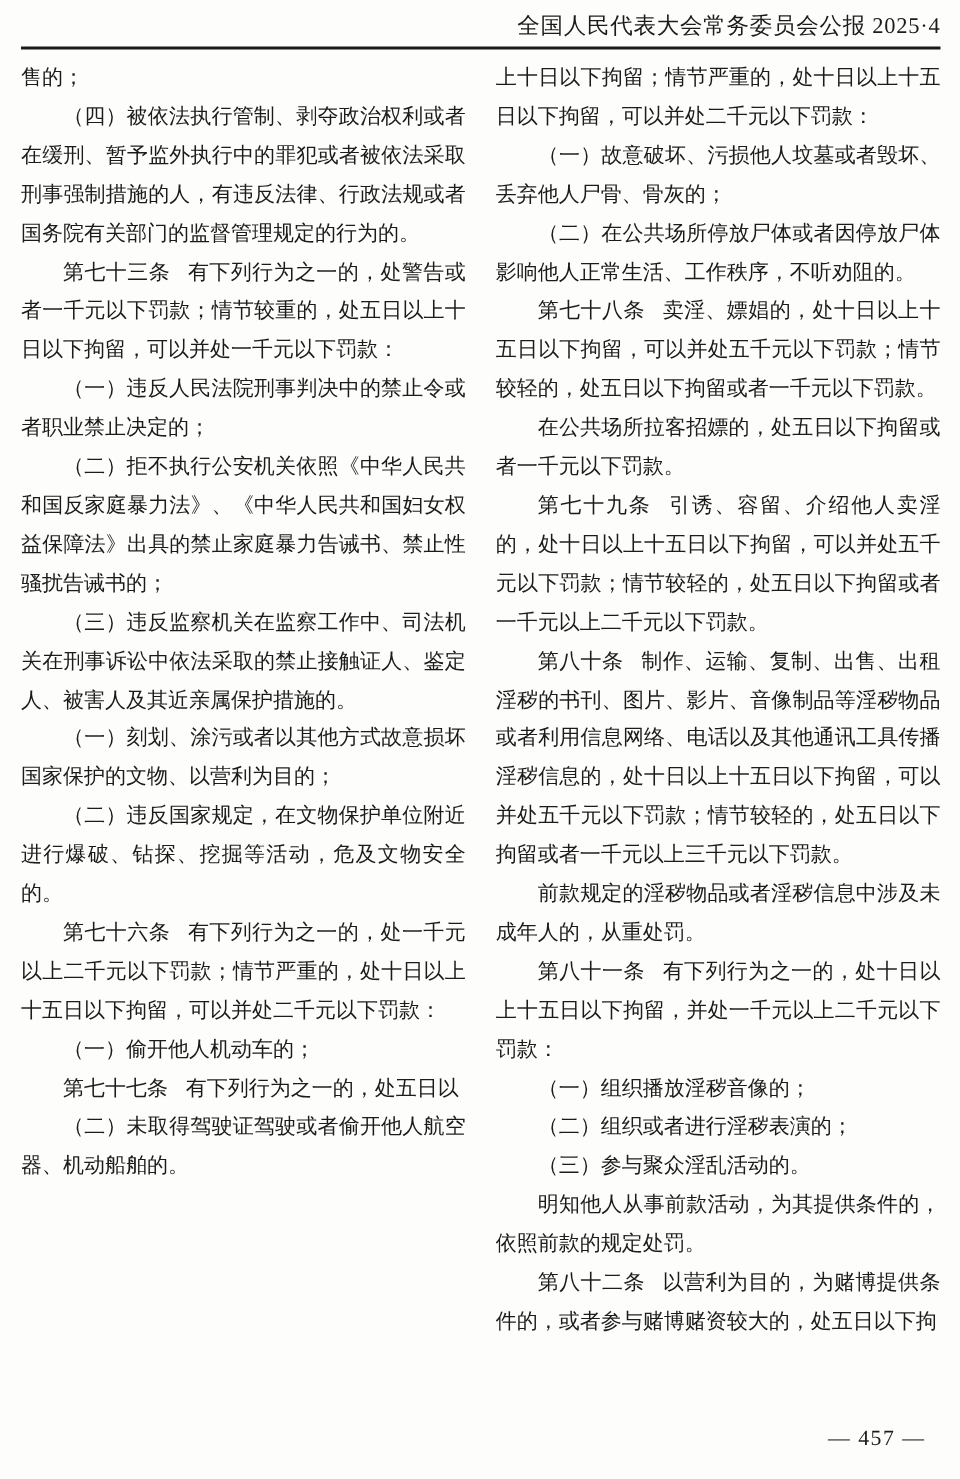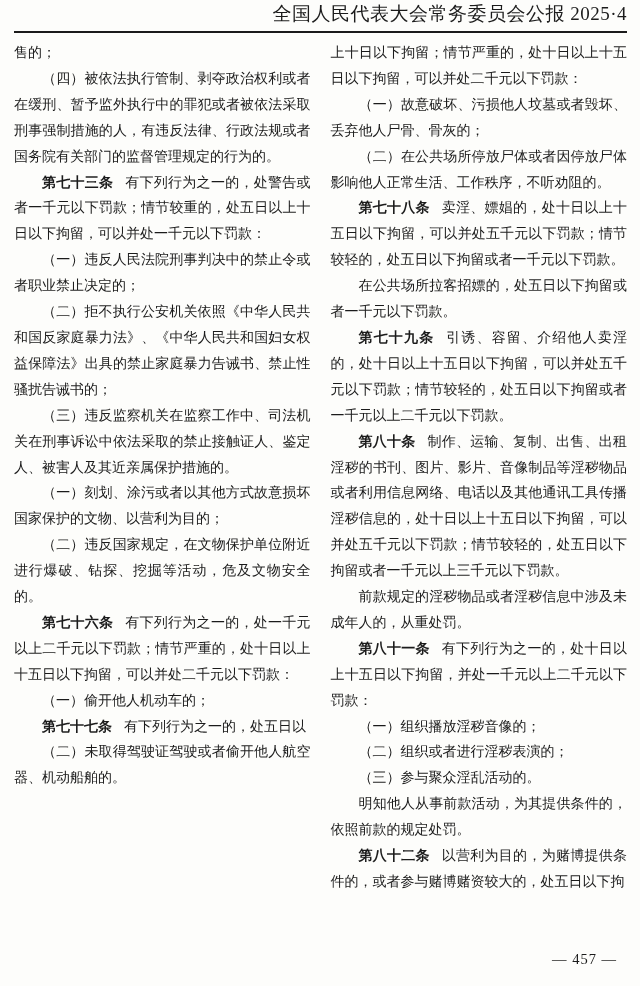--- a/index.html
+++ b/index.html
@@ -19,40 +19,40 @@
   }
   .header {
     height: 33px;
     display: flex;
     justify-content: flex-end;
     align-items: flex-end;
     border-bottom: 2px solid #1b1b1b;
     padding-bottom: 4px;
   }
   .header-title {
-    font-size: 19px;
+    font-size: 15px;
     letter-spacing: 0.5px;
     white-space: nowrap;
   }
   .content {
     display: flex;
     gap: 20px;
     padding-top: 7px;
   }
   .column { flex: 1 1 0; min-width: 0; }
   .para {
     font-size: 14px;
     line-height: 25.9px;
     text-align: justify;
     text-justify: inter-character;
     word-break: break-all;
   }
   .para.indent { text-indent: 2em; }
   .lead {
-    font-weight: 700;
+    font-weight: 400;
     margin-right: 0.85em;
   }
   .footer {
     position: absolute;
     top: 951px;
     right: 23px;
     font-size: 14.5px;
     letter-spacing: 1px;
   }
 </style>

